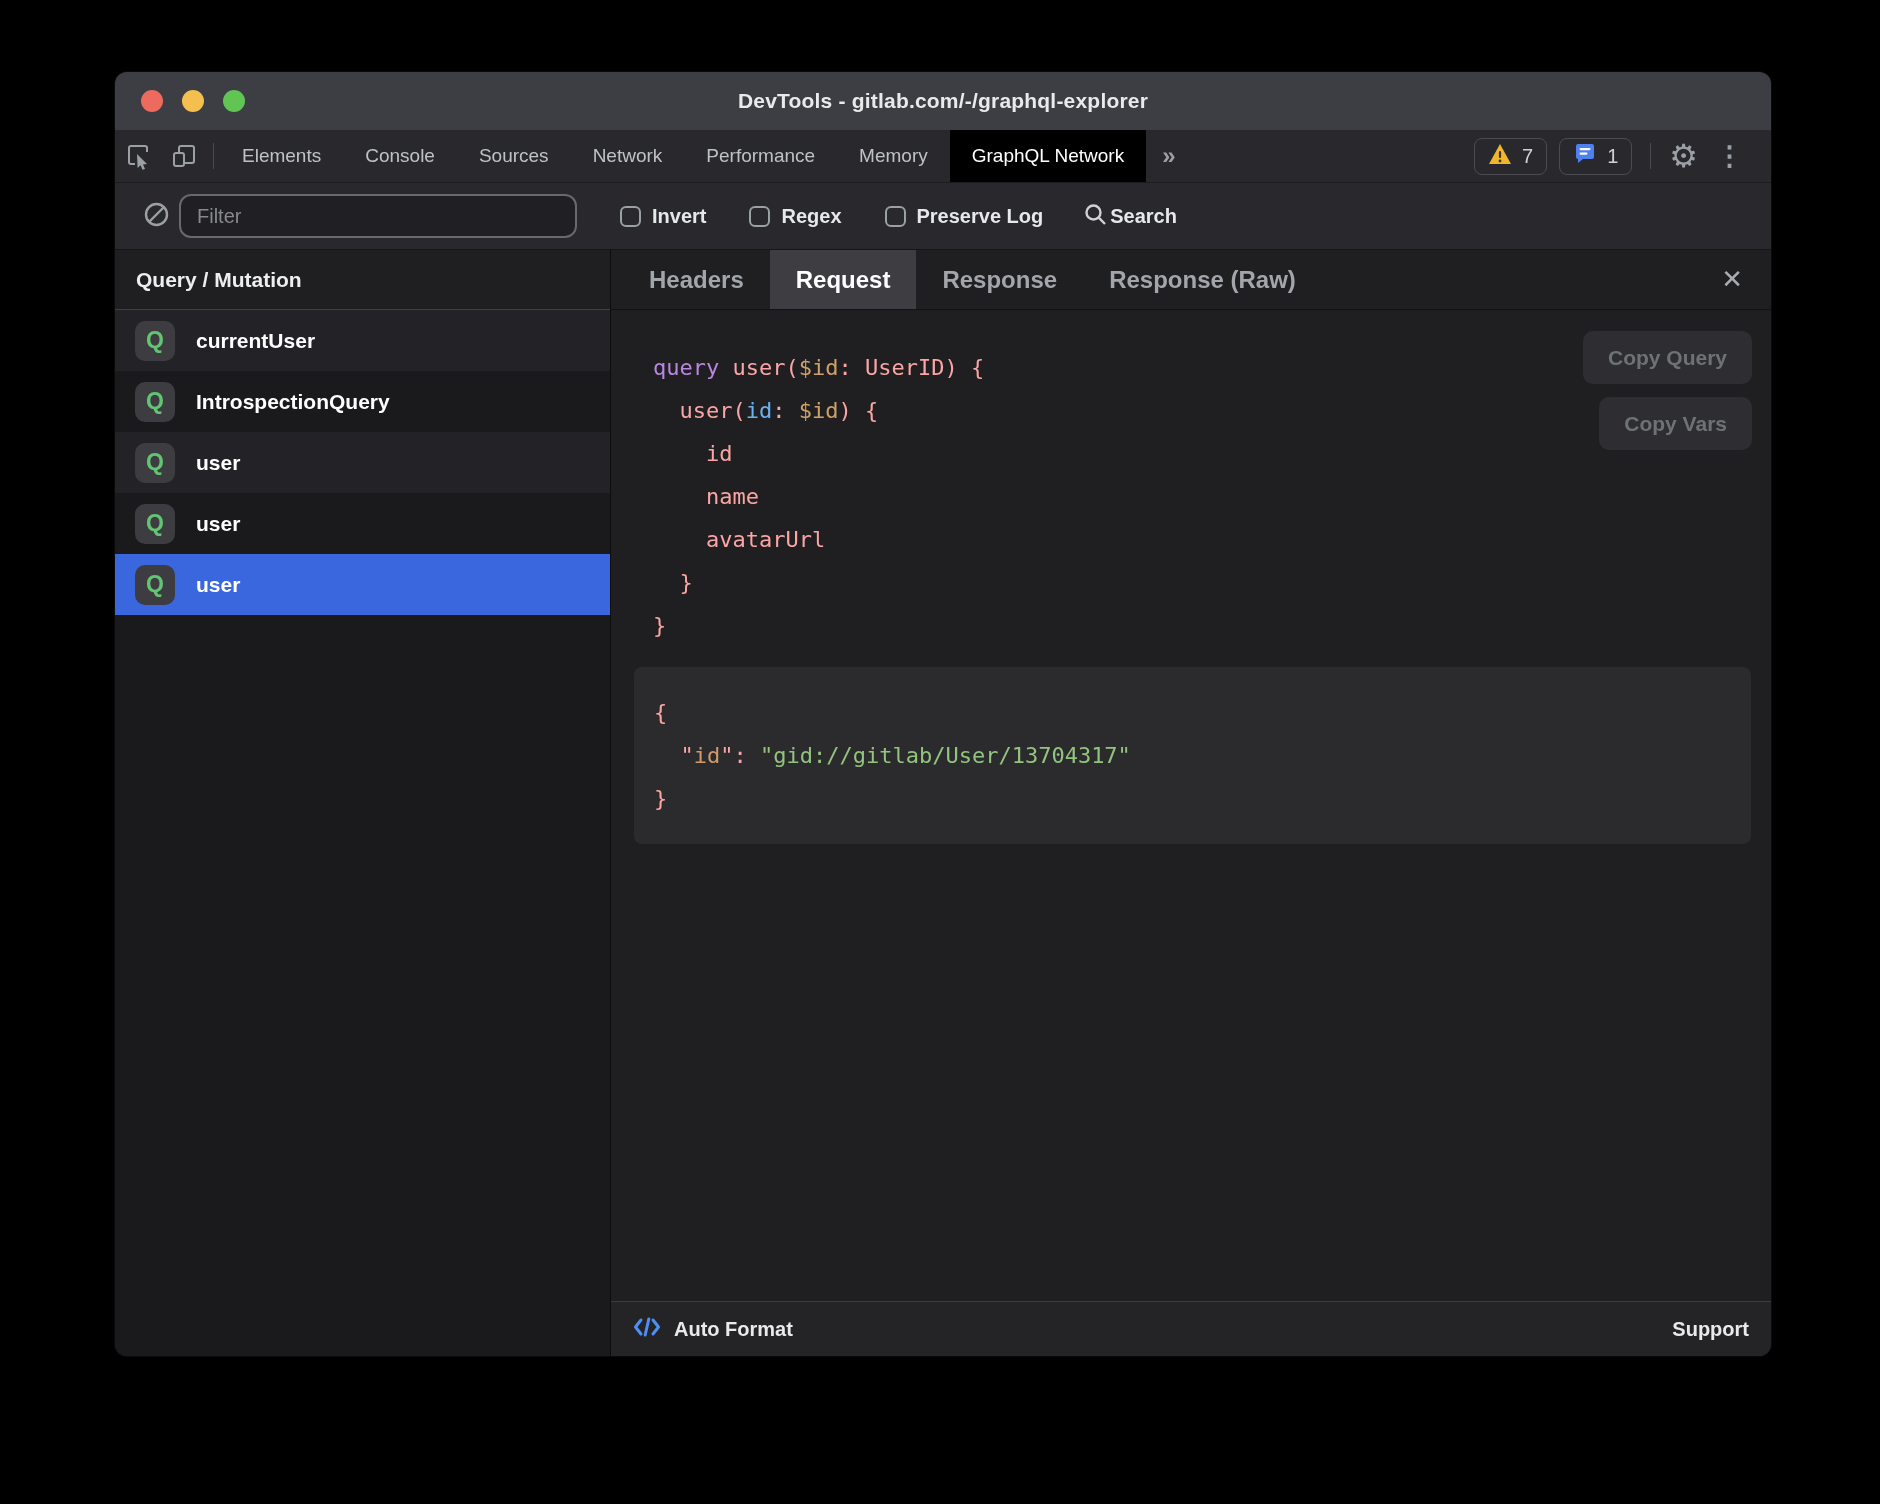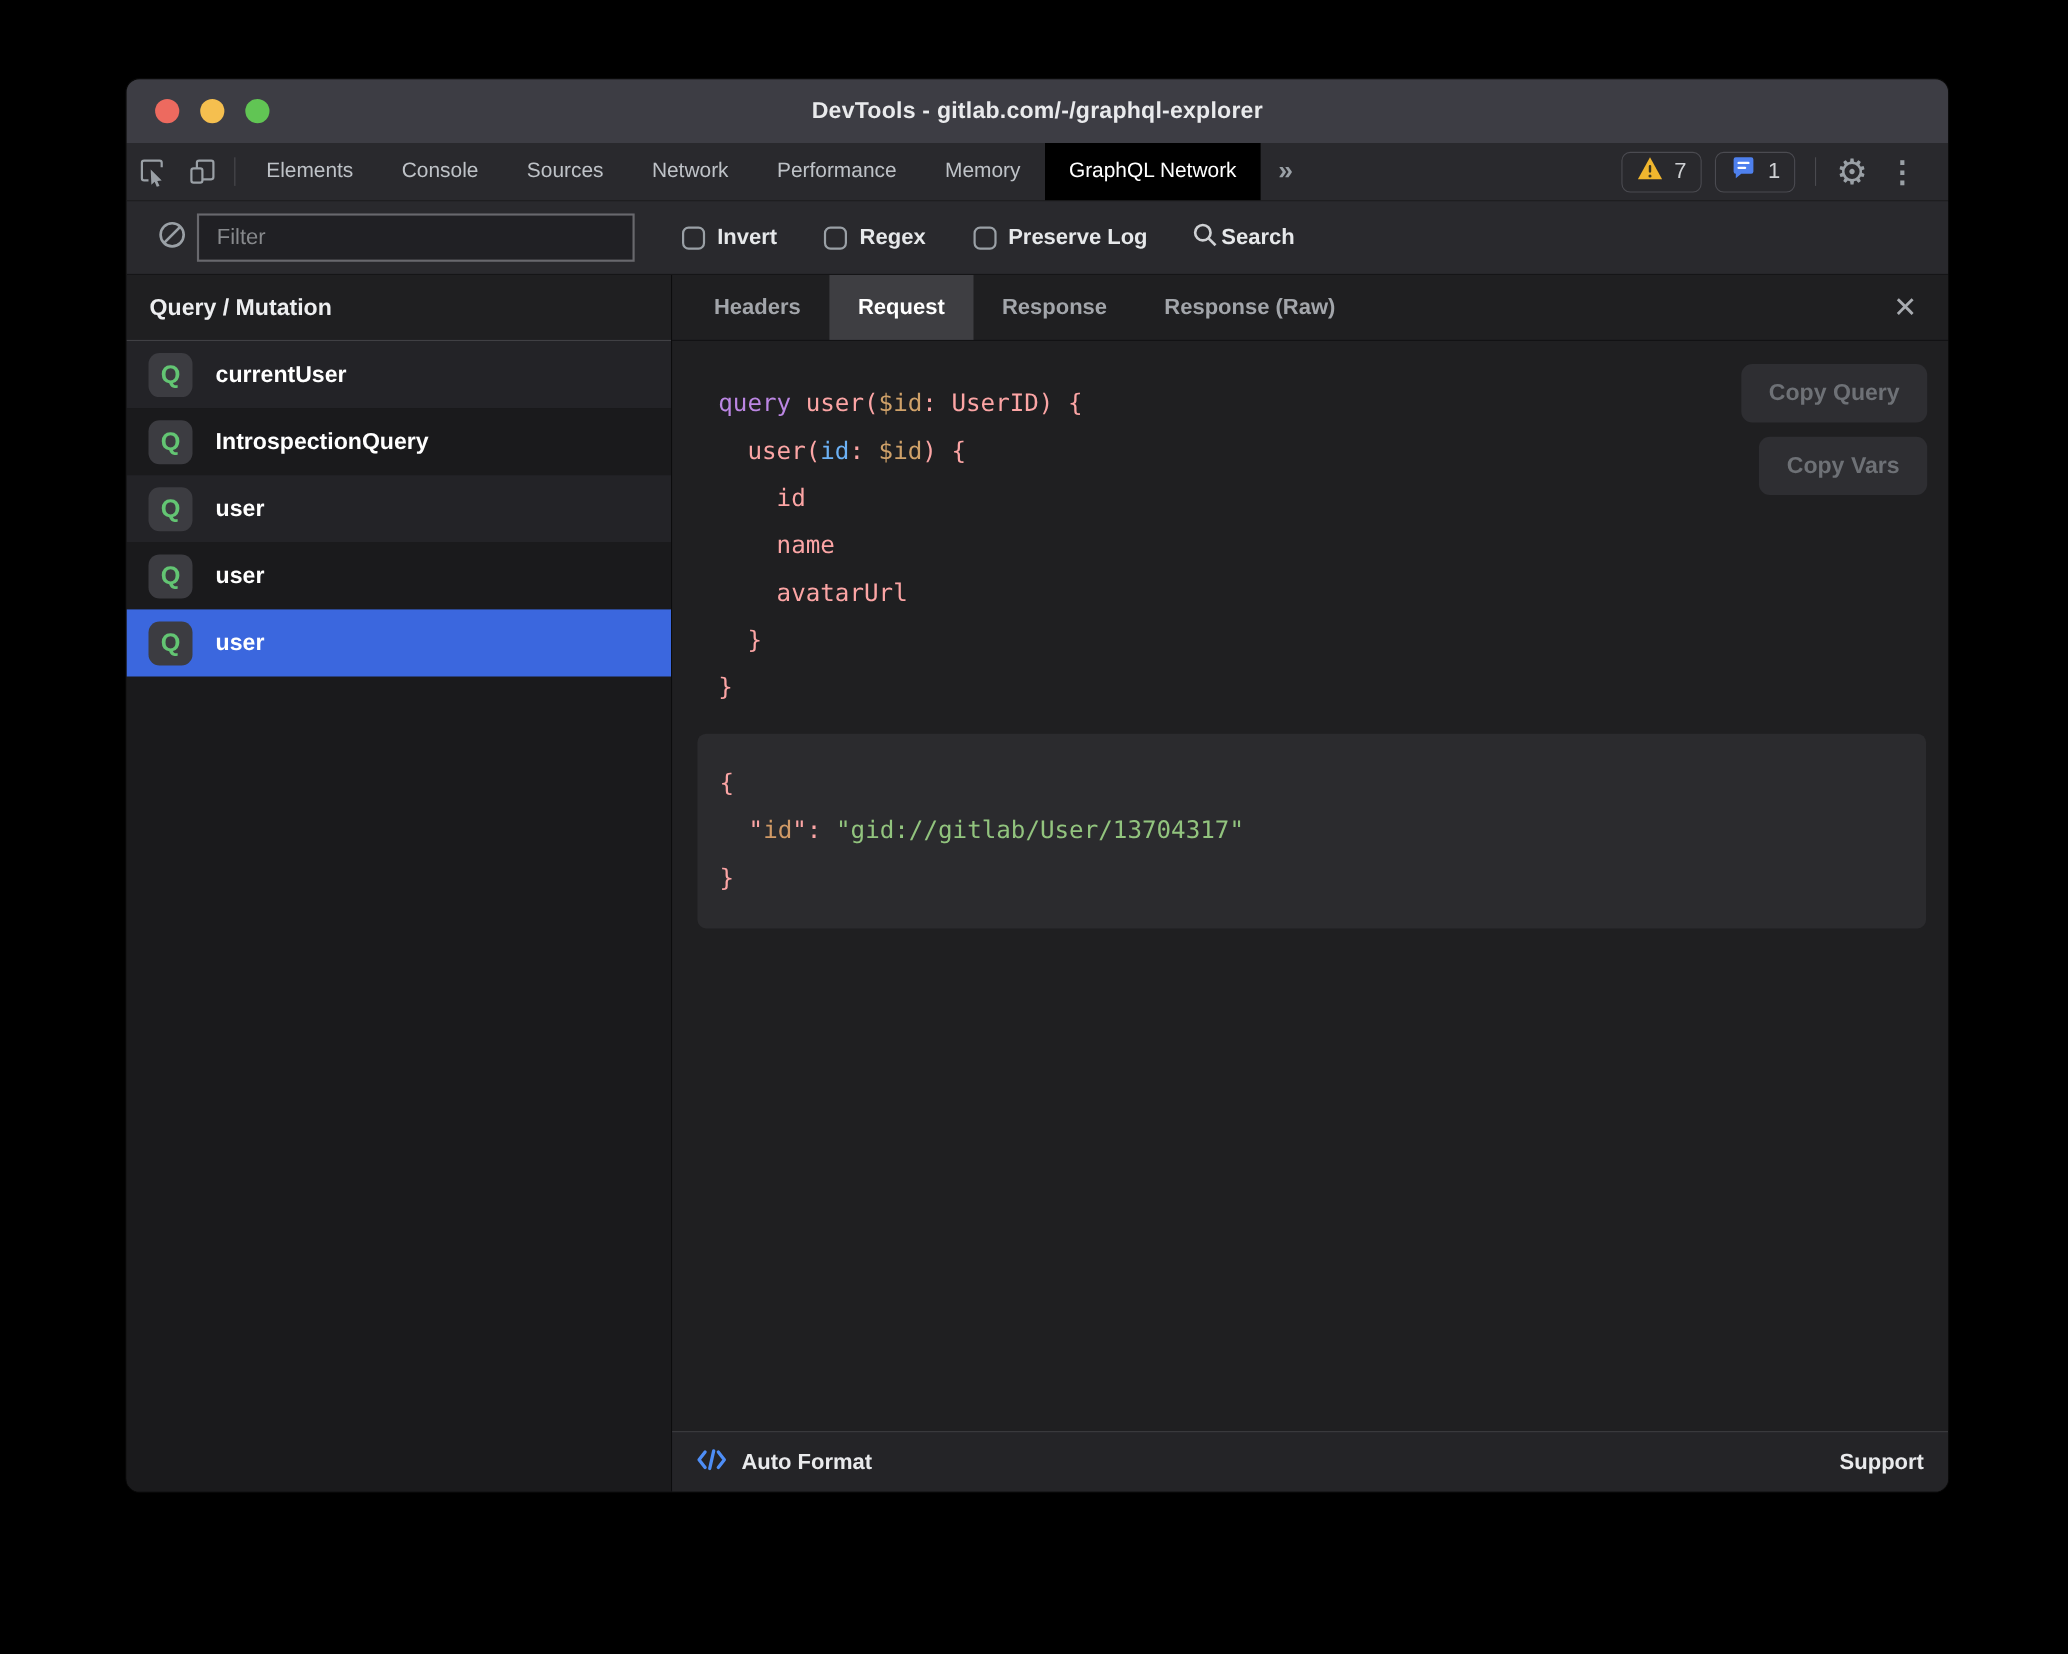--- a/index.html
+++ b/index.html
@@ -36,21 +36,21 @@
   .badge-btn { display:flex; align-items:center; gap:10px; height:37px; padding:0 13px;
                border:1px solid #4b4b51; border-radius:8px; color:#cfd1d4; font-size:20px; }
   .gear { color:#9aa0a6; font-size:32px; line-height:1; }
   .kebab { color:#9aa0a6; font-size:27px; line-height:1; padding:0 6px; font-weight:700; }
 
   
   .filterbar { height:67px; background:#29292d; flex:0 0 auto; display:flex;
                align-items:center; padding-left:18px; border-bottom:1px solid #151517; }
   .block-btn { width:46px; display:flex; align-items:center; justify-content:center; }
   .filter-input { width:398px; height:44px; background:#202024; color:#dadce0;
-                  border:2px solid #68686d; border-radius:0; font-size:20px;
+                  border:2px solid #68686d; border-radius:12px; font-size:20px;
                   padding:0 16px; outline:none; font-family:"Liberation Sans",sans-serif; }
   .filter-input::placeholder { color:#87898c; }
   .check-group { display:flex; align-items:center; gap:11px; margin-left:43px; }
   .checkbox { width:21px; height:21px; border:2.5px solid #9aa0a6; border-radius:6px; }
   .check-label { color:#e6e8ea; font-size:20px; font-weight:700; }
   .search-group { display:flex; align-items:center; gap:2px; margin-left:40px; }
   .search-label { color:#e6e8ea; font-size:20px; font-weight:700; }
 
   
   .main { flex:1 1 auto; display:flex; min-height:0; }
@@ -66,21 +66,21 @@
   .side-item.shade-dark  { background:#1a1a1c; }
   .side-item.selected    { background:#3b67de; }
   .q-badge { width:40px; height:40px; border-radius:10px; background:#3c3c41;
              color:#63c573; font-size:23px; font-weight:700; display:flex;
              align-items:center; justify-content:center; }
 
   .detail { flex:1 1 auto; display:flex; flex-direction:column; min-width:0; background:#1f1f21; }
   .detail-tabs { height:60px; flex:0 0 auto; display:flex; align-items:stretch;
                  padding-left:12px; border-bottom:1px solid #121214; }
   .dtab { display:flex; align-items:center; padding:0 26px; color:#a2a5aa;
-          font-size:20px; font-weight:600; white-space:nowrap; }
+          font-size:24px; font-weight:600; white-space:nowrap; }
   .dtab.active { background:#3e3e42; color:#fff; font-weight:700; }
   .close-btn { margin-left:auto; align-self:center; margin-right:20px; color:#a8abb0;
                font-size:26px; padding:4px 8px; }
 
   .detail-body { flex:1 1 auto; position:relative; overflow:hidden;
                  font-family:"DejaVu Sans Mono", monospace; font-size:22px;
                  line-height:43px; color:#e9ebee; }
   .request-code { padding:36px 0 0 42px; white-space:pre; }
   .vars-block { margin:20px 20px 0 23px; background:#2b2b2e; border-radius:8px;
                 padding:24px 20px; white-space:pre; }

